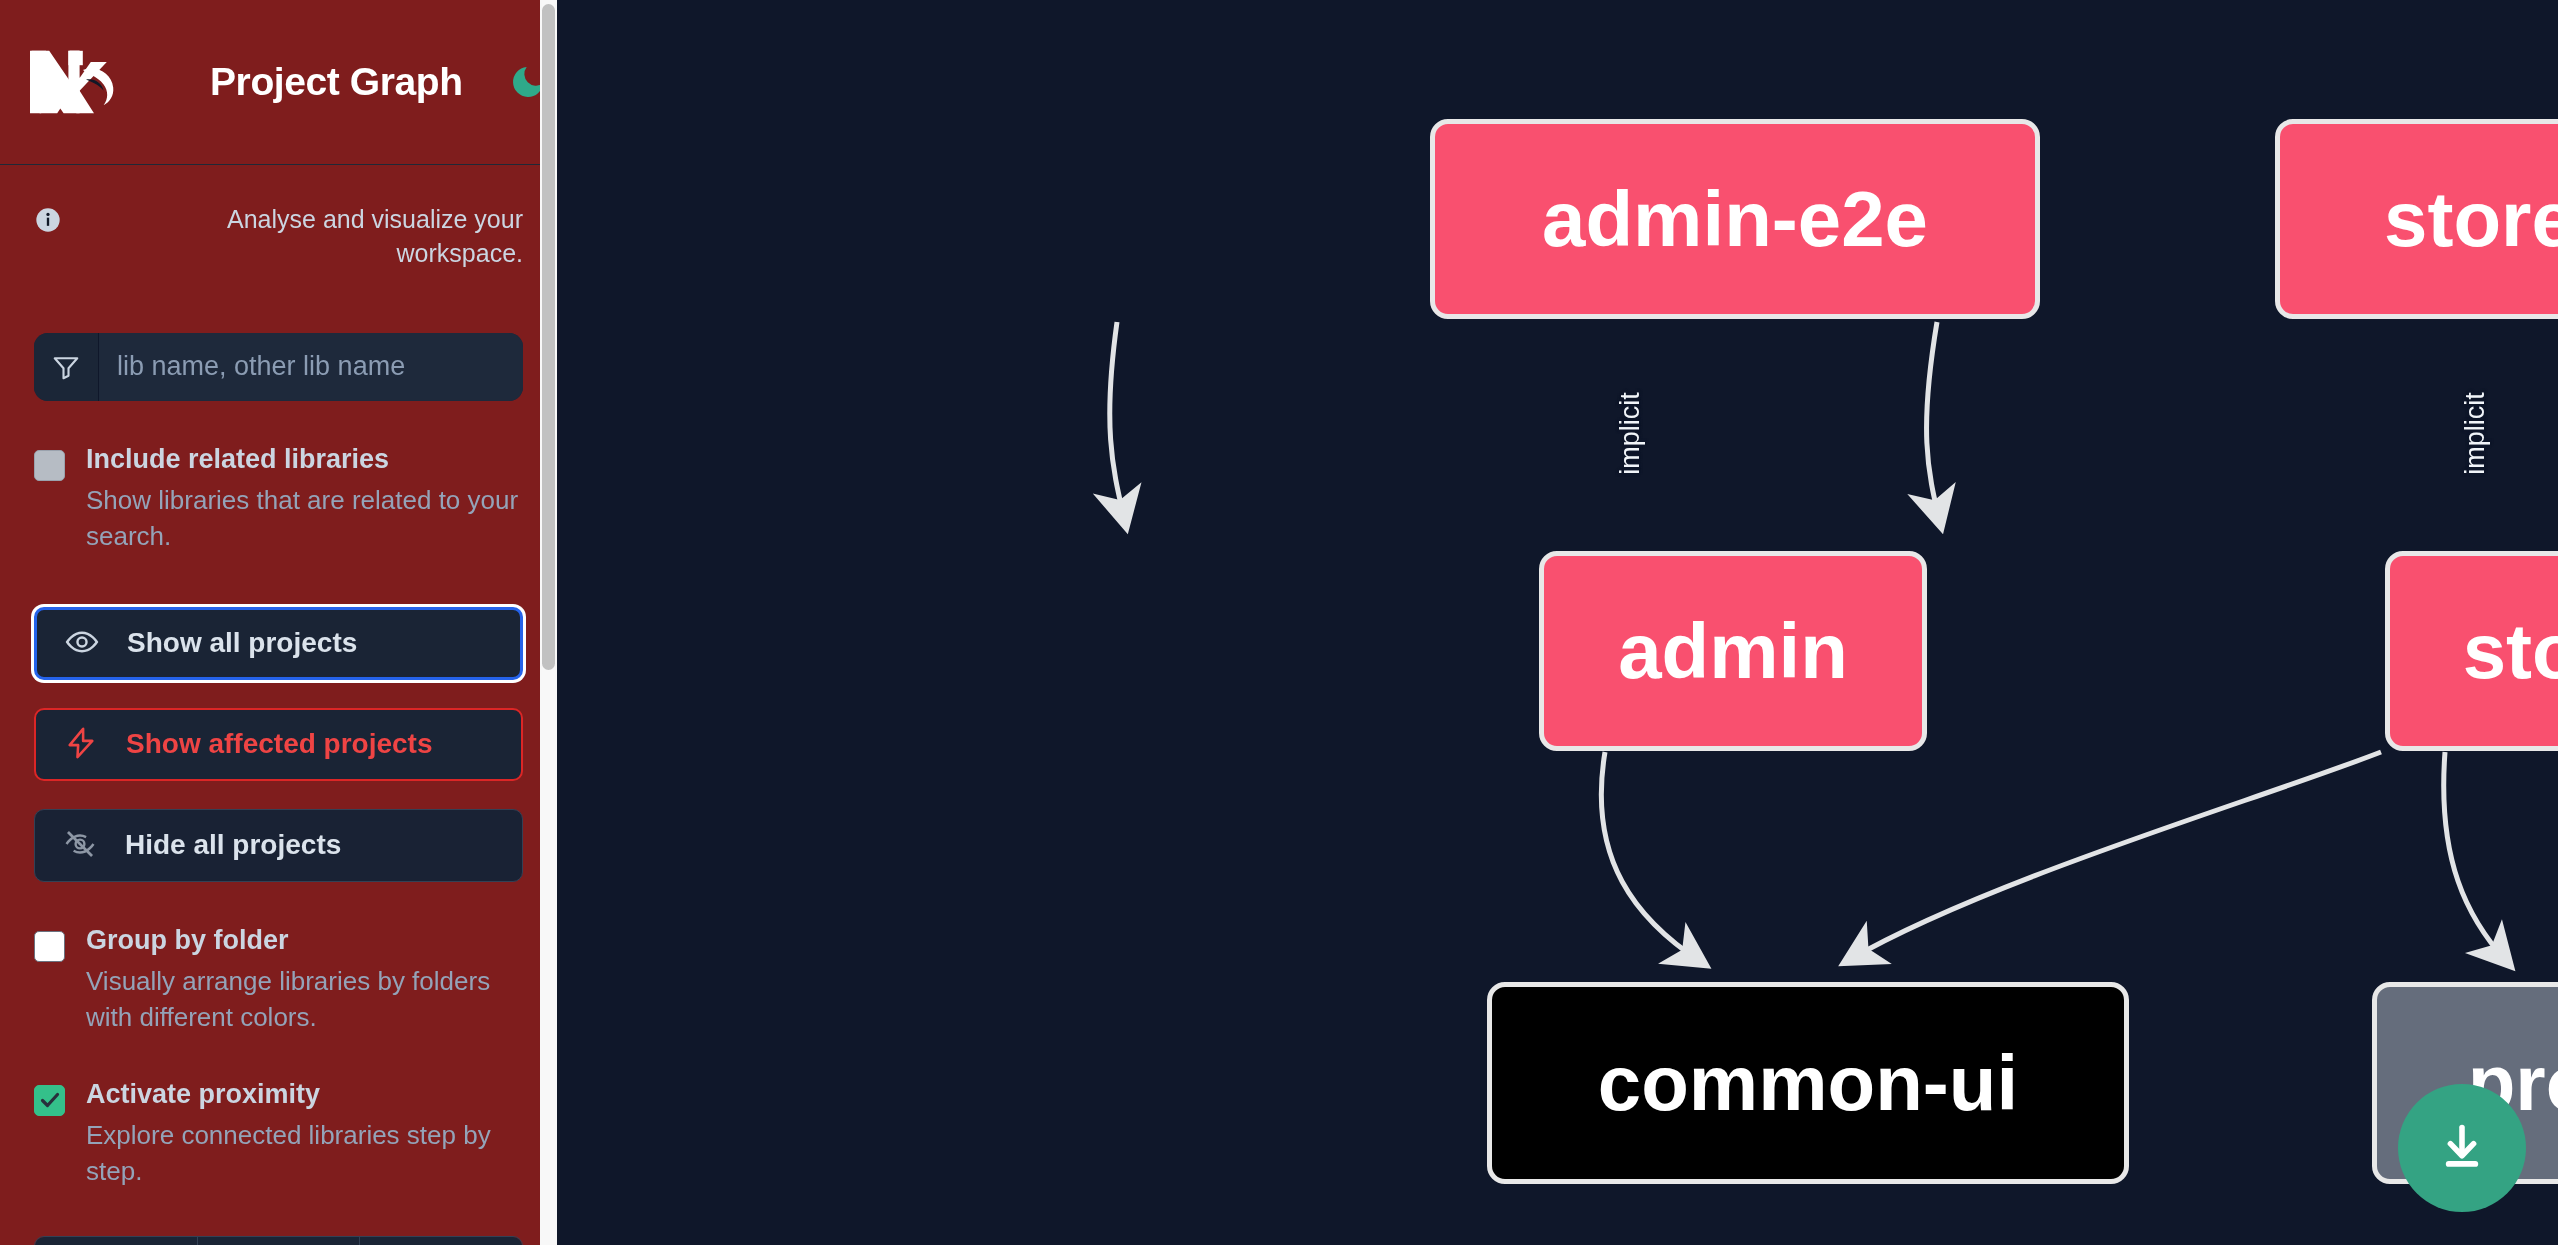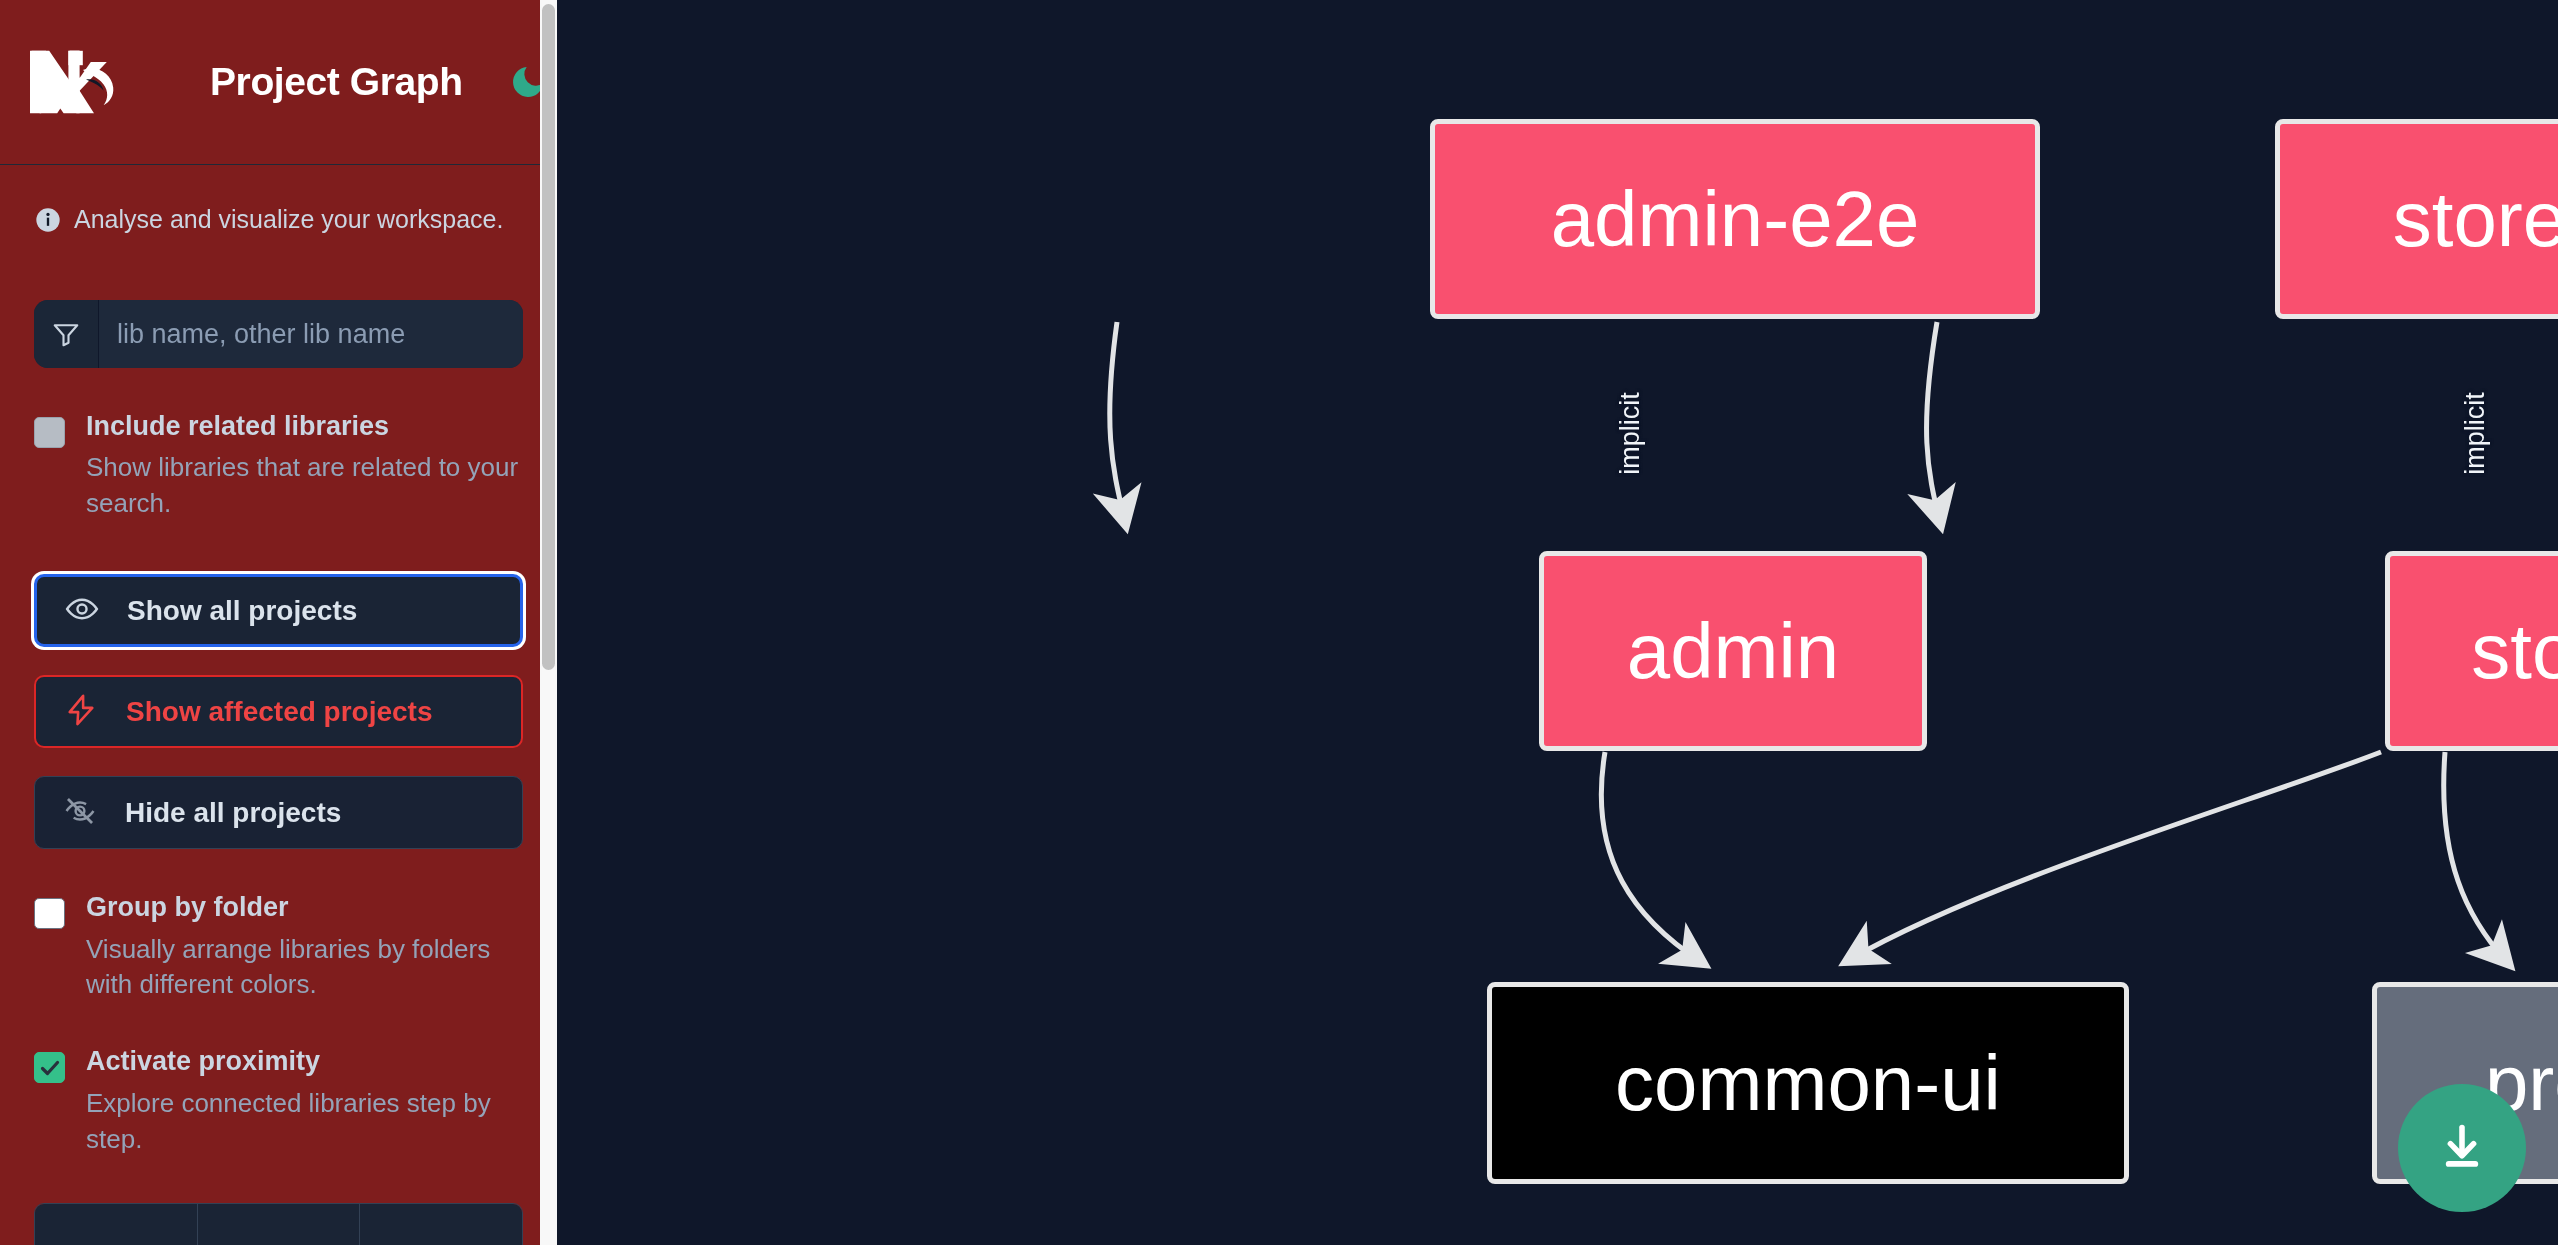--- a/index.html
+++ b/index.html
@@ -32,22 +32,23 @@
   }
   .moon-btn {
     margin-left: 42px; width: 46px; height: 46px;
     display: flex; align-items: center; justify-content: center;
     cursor: pointer; background: none; border: none;
   }
 
   .sb-body { padding: 0 34px; }
 
   .analyse-row {
-    display: flex; align-items: flex-start; gap: 12px;
+    display: flex; align-items: flex-start; gap: 38px;
     padding: 38px 0 0 0;
+    text-align: right;
   }
   .info-icon { flex: 0 0 28px; margin-top: 3px; }
   .analyse-text { font-size: 25px; color: #cbd5e1; line-height: 1.35; }
 
   .filter-wrap {
     margin-top: 62px;
     display: flex; align-items: stretch;
     height: 68px;
     border-radius: 14px;
     overflow: hidden;
@@ -122,27 +123,28 @@
   #graph {
     position: relative;
     flex: 1; height: 1245px;
     background: #0f172a;
     overflow: hidden;
   }
   .gsvg { position: absolute; inset: 0; width: 100%; height: 100%; }
   .node {
     position: absolute;
     border: 5px solid #e8e8e8;
-    border-radius: 8px;
+    border-radius: 18px;
     display: flex; align-items: center; justify-content: center;
     color: #ffffff;
     font-family: "Liberation Sans", sans-serif;
     line-height: 1;
     cursor: pointer;
     z-index: 3;
+    font-weight: bold;
   }
   .edge-label {
     position: absolute;
     font-size: 27px;
     font-weight: 400;
     color: #f1f5f9;
     transform-origin: center center;
     white-space: nowrap;
     z-index: 4;
     text-shadow:

